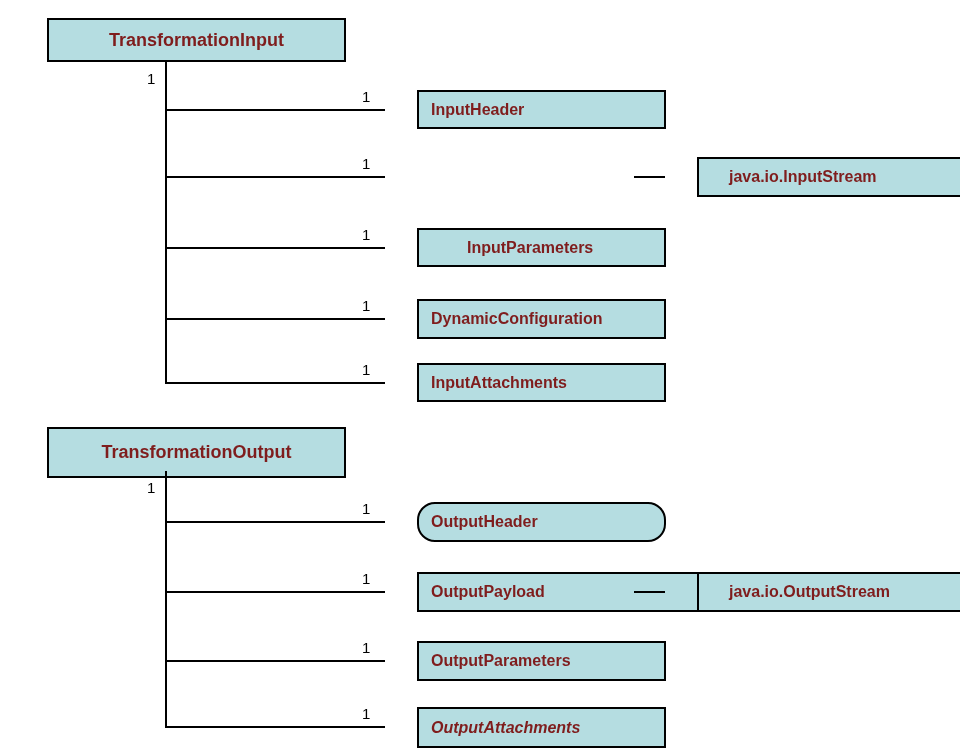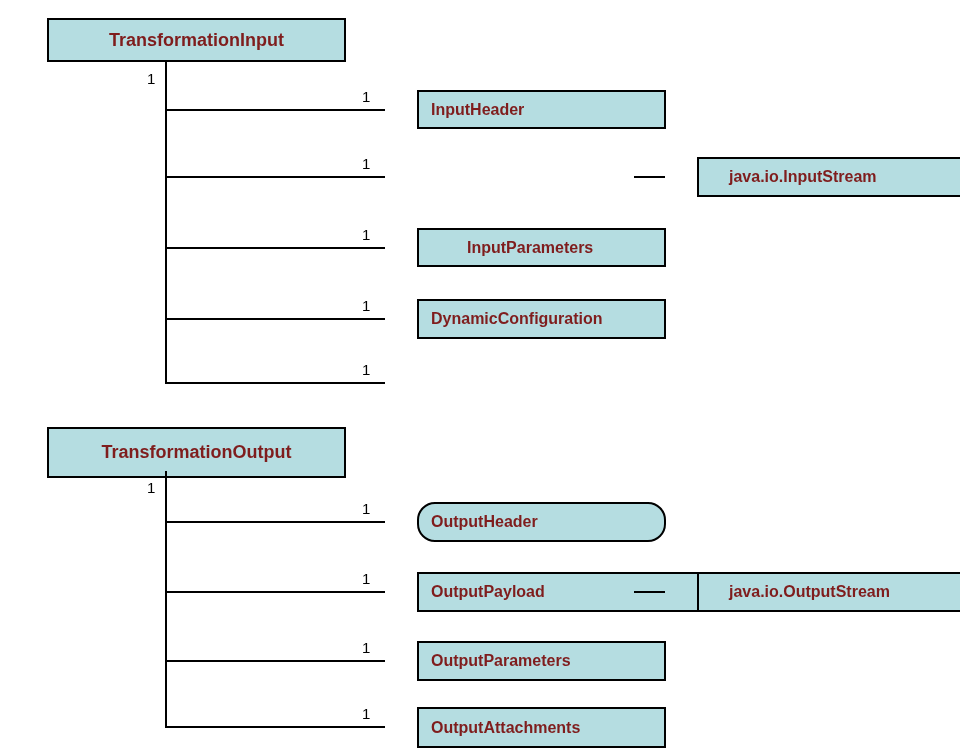--- a/index.html
+++ b/index.html
@@ -84,30 +84,31 @@
     <div class="line-h" style="left: 634px; top: 176px; width: 31px;"></div>
     <div class="cls ext" style="left: 665px; top: 157px; width: 279px; height: 40px;">java.io.InputStream</div>
     <div class="line-h" style="left: 165px; top: 247px; width: 220px;"></div>
     <div class="mult" style="left: 362px; top: 227px;">1</div>
     <div class="cls child" style="left: 385px; top: 228px; width: 249px; height: 39px; padding-left: 48px;">InputParameters</div>
     <div class="line-h" style="left: 165px; top: 318px; width: 220px;"></div>
     <div class="mult" style="left: 362px; top: 298px;">1</div>
     <div class="cls child" style="left: 385px; top: 299px; width: 249px; height: 40px;">DynamicConfiguration</div>
     <div class="line-h" style="left: 165px; top: 382px; width: 220px;"></div>
     <div class="mult" style="left: 362px; top: 362px;">1</div>
+    <div class="cls child" style="left: 385px; top: 363px; width: 249px; height: 39px;">InputAttachments</div>
     <div class="cls root" style="left: 15px; top: 427px; width: 299px; height: 51px;">TransformationOutput</div>
     <div class="line-v" style="left: 165px; top: 471px; height: 257px;"></div>
     <div class="mult" style="left: 147px; top: 480px;">1</div>
     <div class="line-h" style="left: 165px; top: 521px; width: 220px;"></div>
     <div class="mult" style="left: 362px; top: 501px;">1</div>
     <div class="cls child" style="left: 385px; top: 502px; width: 249px; height: 40px; border-radius: 18px;">OutputHeader</div>
     <div class="line-h" style="left: 165px; top: 591px; width: 220px;"></div>
     <div class="mult" style="left: 362px; top: 571px;">1</div>
     <div class="cls child" style="left: 385px; top: 572px; width: 290px; height: 40px;">OutputPayload</div>
     <div class="line-h" style="left: 634px; top: 591px; width: 31px;"></div>
     <div class="cls ext" style="left: 665px; top: 572px; width: 279px; height: 40px;">java.io.OutputStream</div>
     <div class="line-h" style="left: 165px; top: 660px; width: 220px;"></div>
     <div class="mult" style="left: 362px; top: 640px;">1</div>
     <div class="cls child" style="left: 385px; top: 641px; width: 249px; height: 40px;">OutputParameters</div>
     <div class="line-h" style="left: 165px; top: 726px; width: 220px;"></div>
     <div class="mult" style="left: 362px; top: 706px;">1</div>
-    <div class="cls child" style="left: 385px; top: 707px; width: 249px; height: 41px;">OutputAttachments</div>
+    <div class="cls child" style="left: 385px; top: 707px; width: 249px; height: 41px; font-style: italic;">OutputAttachments</div>
   </div>
 
 </body></html>

